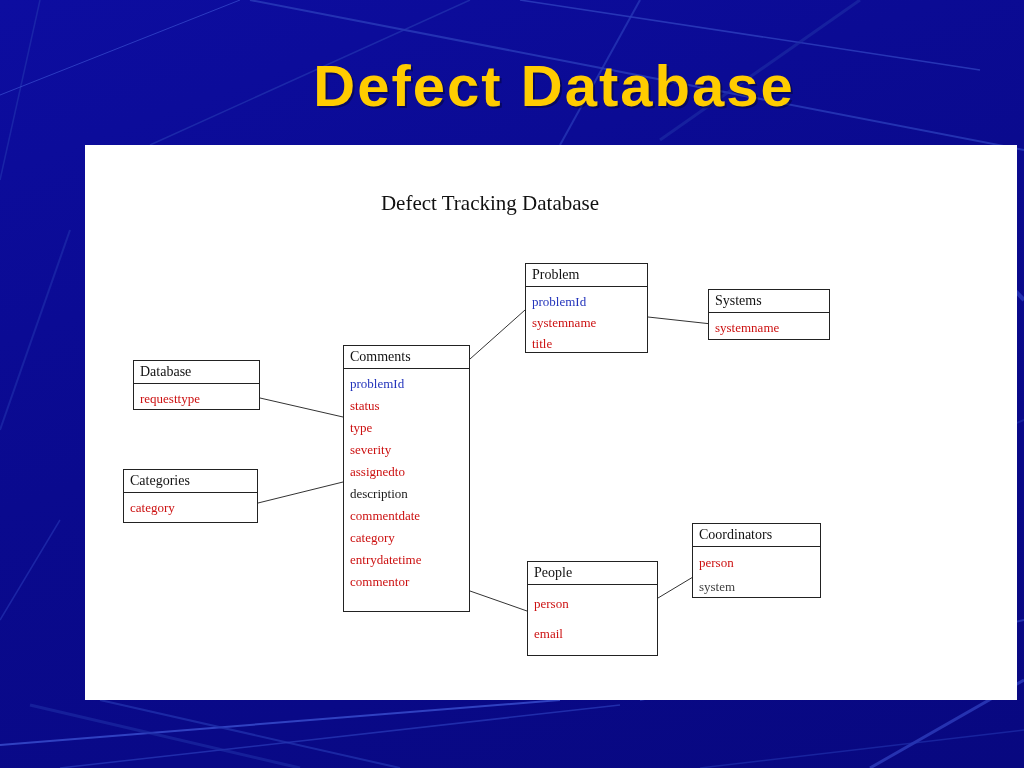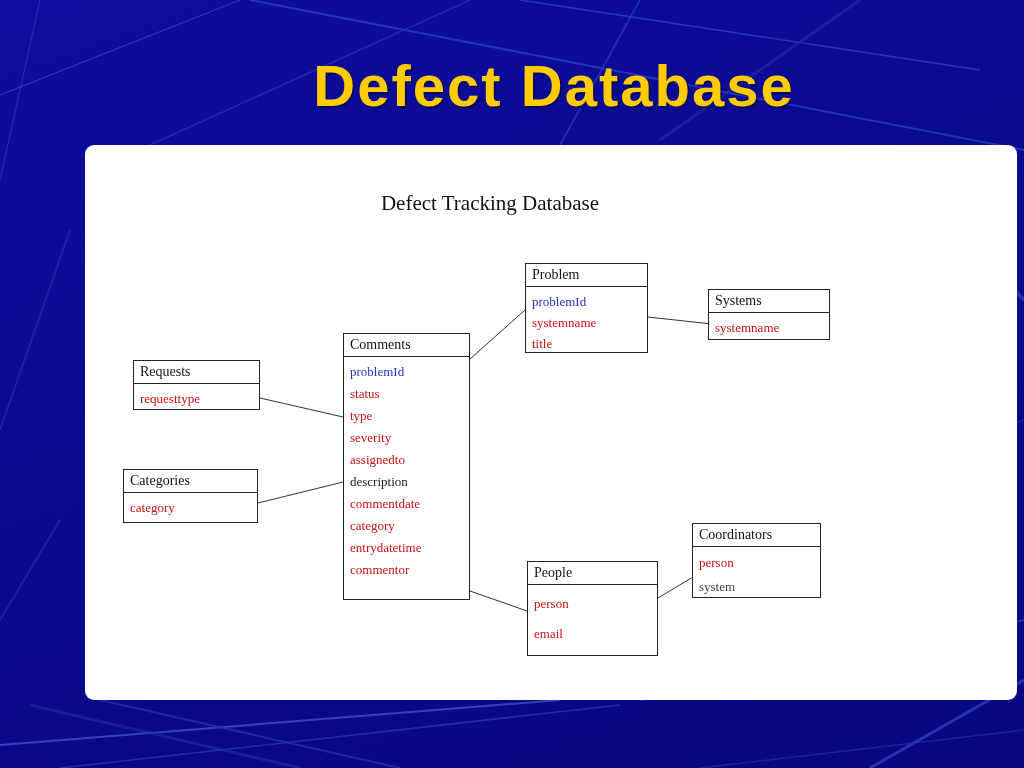--- a/index.html
+++ b/index.html
@@ -36,21 +36,20 @@
     color: #FFCC00;
     text-shadow: 2px 2px 0 rgba(0,0,0,0.35);
     padding-left: 42px;
   }
   .panel {
     position: absolute;
     left: 85px; top: 145px;
     width: 932px; height: 555px;
     background: #ffffff;
     z-index: 2;
-    border-radius: 9px;
   }
   .diagram-title {
     position: absolute;
     left: 0; top: 46px;
     width: 810px;
     text-align: center;
     font-size: 21px;
     color: #111;
   }
   .connectors {
@@ -75,21 +74,21 @@
   .entity-fields {
     padding: 4px 6px 0 6px;
   }
   .field {
     font-size: 13px;
     line-height: 21px;
     white-space: nowrap;
   }
   .ent-requests     { left: 48px;  top: 215px; width: 127px; height: 50px; }
   .ent-categories   { left: 38px;  top: 324px; width: 135px; height: 54px; }
-  .ent-comments     { left: 258px; top: 188px; width: 127px; height: 267px; }
+  .ent-comments     { left: 258px; top: 200px; width: 127px; height: 267px; }
   .ent-comments .field { line-height: 22px; }
   .ent-problem      { left: 440px; top: 118px; width: 123px; height: 90px; }
   .ent-systems      { left: 623px; top: 144px; width: 122px; height: 51px; }
   .ent-people       { left: 442px; top: 416px; width: 131px; height: 95px; }
   .ent-people .field { line-height: 30px; }
   .ent-coordinators { left: 607px; top: 378px; width: 129px; height: 75px; }
   .ent-coordinators .field { line-height: 24px; }
 </style>
 </head>
 <body>
@@ -126,21 +125,21 @@
     <svg class="connectors" viewBox="0 0 810 555">
       <line x1="175" y1="253" x2="258" y2="272" stroke="#333" stroke-width="1"></line>
       <line x1="173" y1="358" x2="258" y2="337" stroke="#333" stroke-width="1"></line>
       <line x1="385" y1="214" x2="440" y2="165" stroke="#333" stroke-width="1"></line>
       <line x1="563" y1="172" x2="645" y2="181" stroke="#333" stroke-width="1"></line>
       <line x1="385" y1="446" x2="442" y2="466" stroke="#333" stroke-width="1"></line>
       <line x1="573" y1="453" x2="638" y2="414" stroke="#333" stroke-width="1"></line>
     </svg>
 
     <div class="entity ent-requests">
-      <div class="entity-header">Requests</div>
+      <div class="entity-header">Database</div>
       <div class="entity-fields">
         <div class="field" style="color: rgb(204, 17, 17);">requesttype</div>
       </div>
     </div>
 
     <div class="entity ent-categories">
       <div class="entity-header">Categories</div>
       <div class="entity-fields">
         <div class="field" style="color: rgb(204, 17, 17);">category</div>
       </div>

